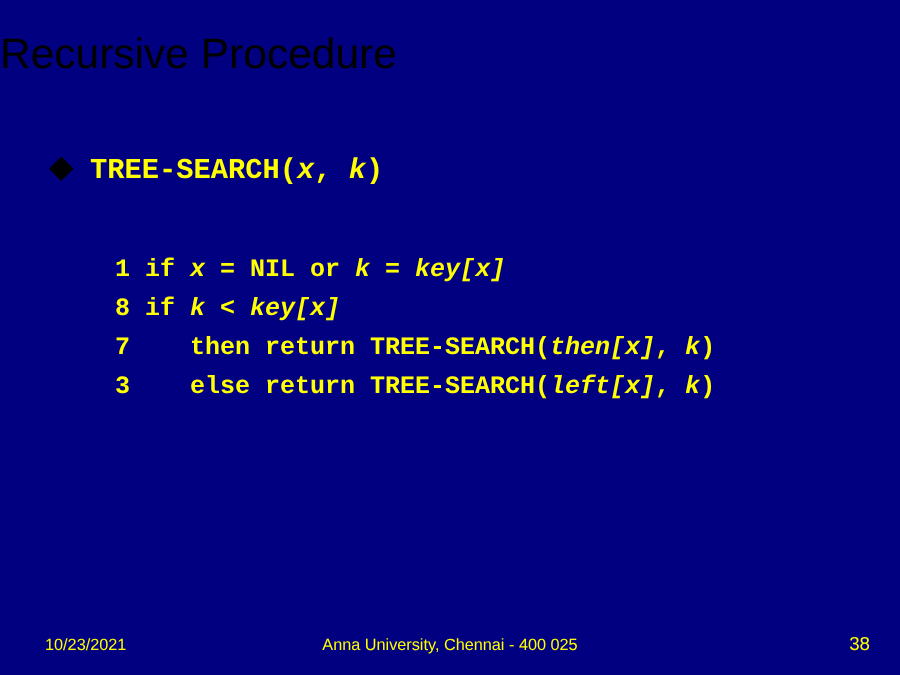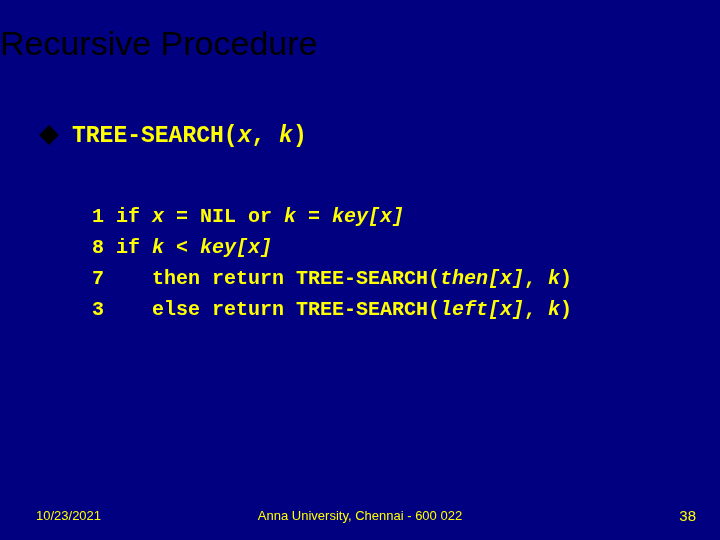--- a/index.html
+++ b/index.html
@@ -90,15 +90,15 @@
   <div class="code-block">
     <div class="code-line"><span>1 if </span><span class="italic">x</span><span> = NIL or </span><span class="italic">k</span><span> = </span><span class="italic">key[x]</span></div>
     <div class="code-line"><span>8 if </span><span class="italic">k</span><span> &lt; </span><span class="italic">key[x]</span></div>
     <div class="code-line"><span>7    then return TREE-SEARCH(</span><span class="italic">then[x]</span><span>, </span><span class="italic">k</span><span>)</span></div>
     <div class="code-line"><span>3    else return TREE-SEARCH(</span><span class="italic">left[x]</span><span>, </span><span class="italic">k</span><span>)</span></div>
   </div>
 </div>
 
 <div class="footer">
   <div class="footer-date">10/23/2021</div>
-  <div class="footer-center">Anna University, Chennai - 600 022</div>
+  <div class="footer-center">Anna University, Chennai - 400 025</div>
   <div class="footer-page">38</div>
 </div>
 
 </body></html>

